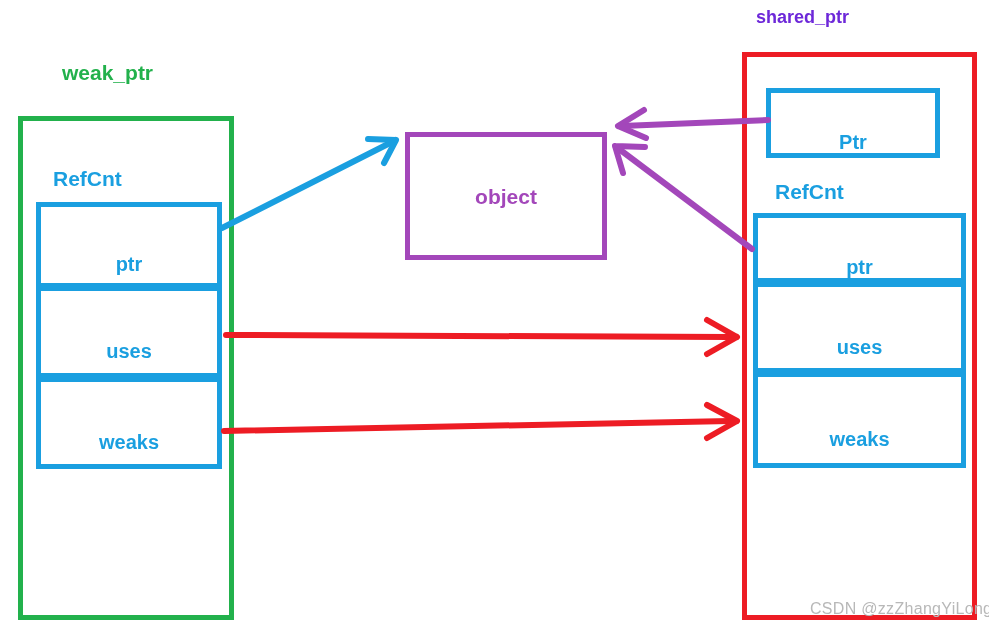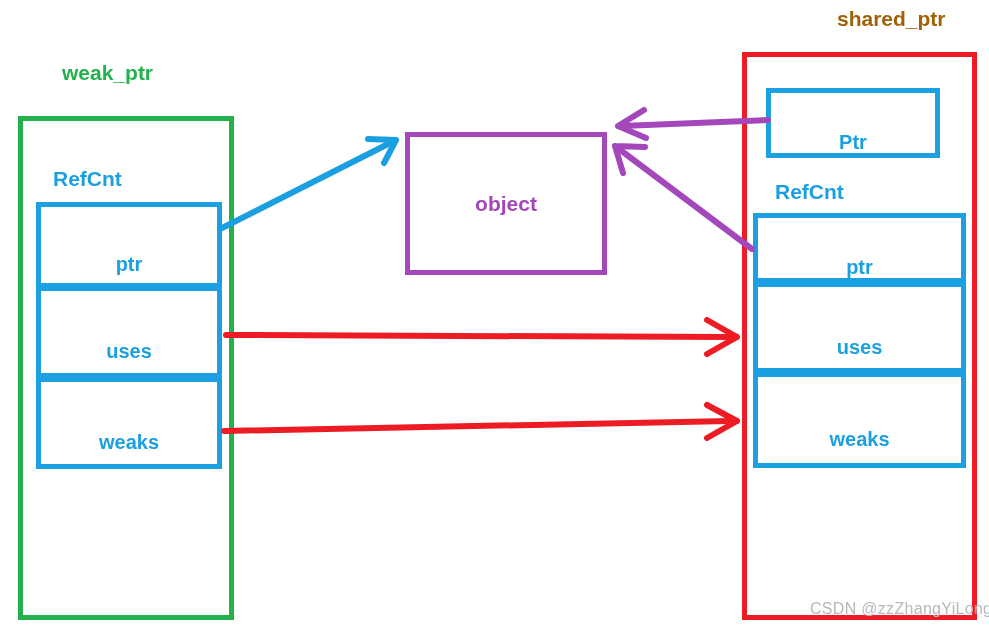--- a/index.html
+++ b/index.html
@@ -45,24 +45,24 @@
     border: 5px solid #ed1c24;
   }
   
   #weak-ptr-title {
     left: 62px;
     top: 62px;
     font-size: 21px;
     color: #22b14c;
   }
   #shared-ptr-title {
-    left: 837px;
+    left: 756px;
     top: 8px;
-    font-size: 21px;
-    color: #a16207;
+    font-size: 18px;
+    color: #6d28d9;
   }
   
   .refcnt-caption {
     font-size: 21px;
     color: #1a9fe0;
   }
   #refcnt-left-caption { left: 53px; top: 168px; }
   #refcnt-right-caption { left: 775px; top: 181px; }
   
   .field-box {
@@ -91,21 +91,21 @@
   #field-right-ptr   { left: 753px; top: 213px; width: 213px; height: 70px; }
   #field-right-uses  { left: 753px; top: 282px; width: 213px; height: 91px; }
   #field-right-weaks { left: 753px; top: 372px; width: 213px; height: 96px; }
   #field-right-mdel  { left: 765px; top: 515px; width: 195px; height: 82px; }
   
   #object-box {
     position: absolute;
     left: 405px;
     top: 132px;
     width: 202px;
-    height: 143px;
+    height: 128px;
     box-sizing: border-box;
     border: 5px solid #a347ba;
     background: transparent;
     display: flex;
     align-items: center;
     justify-content: center;
   }
   #object-box .object-label {
     font-size: 21px;
     font-weight: bold;

